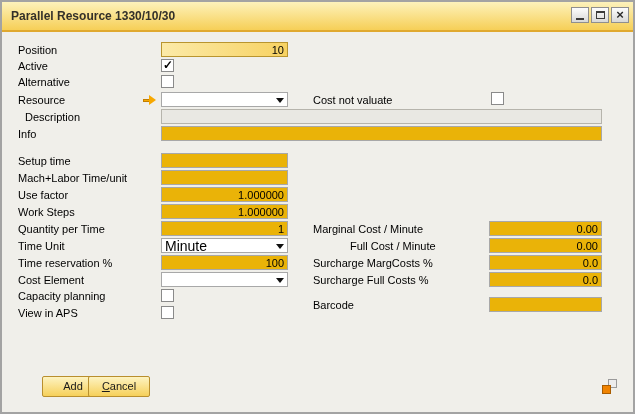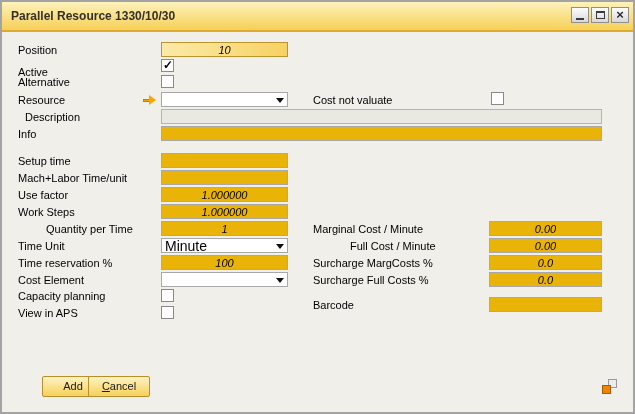--- a/index.html
+++ b/index.html
@@ -14,21 +14,21 @@
   .winbtn { width:18px; height:16px; background:linear-gradient(#fdfdfd,#d8d8d8); border:1px solid #8f8f8f;
     display:flex; align-items:center; justify-content:center; padding:0; cursor:default; }
   .glyph-min { width:8px; height:2px; background:#3a3a3a; margin-top:7px; }
   .glyph-max { width:9px; height:8px; border:1px solid #3a3a3a; border-top:2px solid #3a3a3a; background:transparent; }
   .glyph-close { font-size:13px; line-height:12px; font-weight:bold; color:#2a2a2a; }
 
   
   .lbl { position:absolute; font-size:11px; color:#000; height:15px; line-height:15px; white-space:nowrap; }
   .field { position:absolute; height:15px; border:1px solid #a8a8a8; background:#eab308; font-size:11px;
     font-family:"Liberation Sans", sans-serif; padding:0 3px; color:#000; outline:none; }
-  .num { text-align:center;font-style:italic; }
+  .num { text-align:right; }
   .focus-field { background:linear-gradient(90deg,#fceaa8 0%,#f7d262 100%); border-color:#b9952f; }
   .disabled-field { background:#e9e8e3; border-color:#b6b4ac; }
 
   .combo { position:absolute; height:15px; border:1px solid #a8a8a8; background:#fff; }
   .combo .txt { position:absolute; left:3px; top:1px; font-size:14px; line-height:12px; color:#000; white-space:nowrap; }
   .combo .arrow { position:absolute; right:3px; top:5px; width:0; height:0;
     border-left:4px solid transparent; border-right:4px solid transparent; border-top:5px solid #111; }
 
   .checkbox { position:absolute; width:13px; height:13px; border:1px solid #8a8a8a; background:#fff; cursor:default; }
   .checkbox .tick { display:none; position:absolute; top:-2px; left:1px; font-size:12px; font-weight:bold; color:#000; }
@@ -64,21 +64,21 @@
         </button>
       <button class="winbtn">
           <span class="glyph-close">×</span>
         </button>
     </div>
   </div>
 
   <span class="lbl" style="left:16px; top:41px;">Position</span>
   <input class="field focus-field num" style="left: 159px; top: 40px; width: 127px;" value="10">
 
-  <span class="lbl" style="left:16px; top:57px;margin-top:6px;">Active</span>
+  <span class="lbl" style="left:16px; top:57px;">Active</span>
   <div class="checkbox" style="left:159px; top:57px;" data-checked="true">
       <span class="tick">✓</span>
     </div>
 
   <span class="lbl" style="left:16px; top:73px;">Alternative</span>
   <div class="checkbox" style="left:159px; top:73px;" data-checked="false"></div>
 
   <span class="lbl" style="left:16px; top:91px;">Resource</span>
   <span class="link-arrow" style="left:141px; top:92px;">
       <span class="shaft"></span>
@@ -102,21 +102,21 @@
 
   <span class="lbl" style="left:16px; top:169px;">Mach+Labor Time/unit</span>
   <input class="field" style="left: 159px; top: 168px; width: 127px;" value="">
 
   <span class="lbl" style="left:16px; top:186px;">Use factor</span>
   <input class="field num" style="left: 159px; top: 185px; width: 127px;" value="1.000000">
 
   <span class="lbl" style="left:16px; top:203px;">Work Steps</span>
   <input class="field num" style="left: 159px; top: 202px; width: 127px;" value="1.000000">
 
-  <span class="lbl" style="left:16px; top:220px;margin-left:28px;">Quantity per Time</span>
+  <span class="lbl" style="left:16px; top:220px;">Quantity per Time</span>
   <input class="field num" style="left: 159px; top: 219px; width: 127px;" value="1">
   <span class="lbl" style="left:311px; top:220px;">Marginal Cost / Minute</span>
   <input class="field num" style="left: 487px; top: 219px; width: 113px;" value="0.00">
 
   <span class="lbl" style="left:16px; top:237px;">Time Unit</span>
   <div class="combo" style="left:159px; top:236px; width:127px;">
     <span class="txt">Minute</span>
     <span class="arrow"></span>
   </div>
   <span class="lbl" style="left:311px; top:237px;padding-left:37px;">Full Cost / Minute</span>

